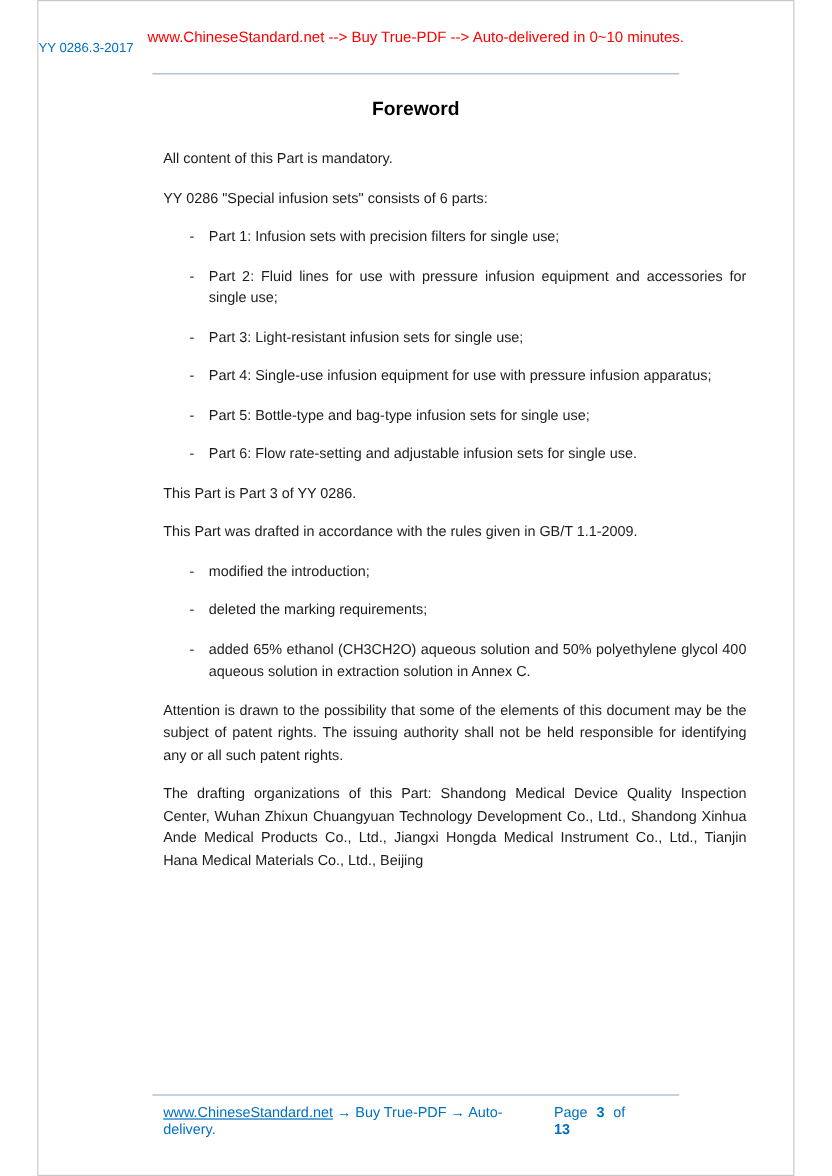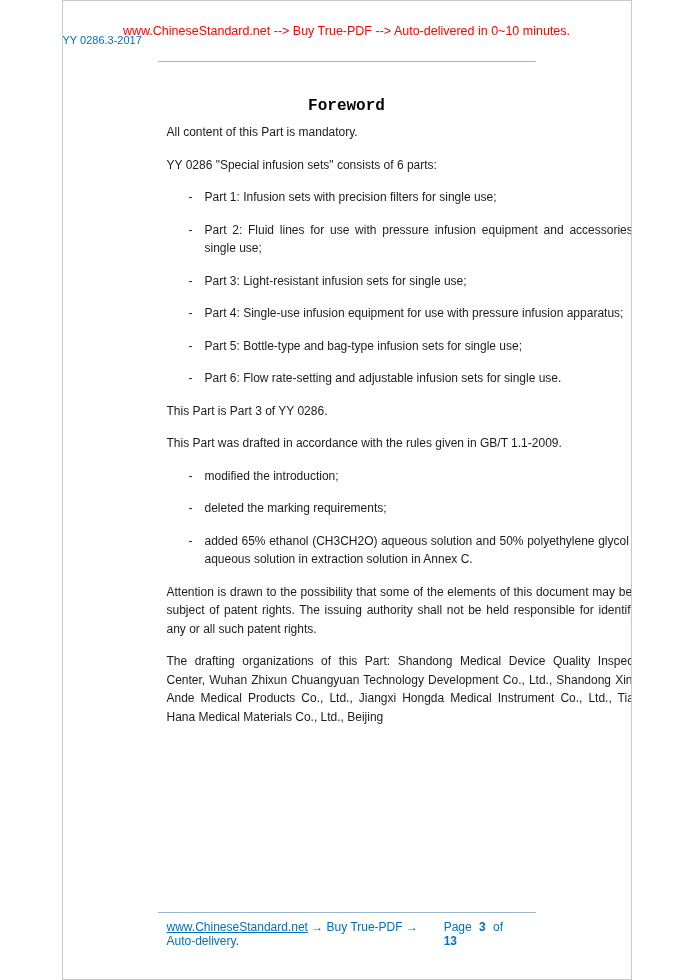--- a/index.html
+++ b/index.html
@@ -1,19 +1,19 @@
 <!DOCTYPE html>
 <html><head>
 <meta charset="utf-8">
 <style>
   * { margin: 0; padding: 0; box-sizing: border-box; }
   html, body { background: #ffffff; }
   .page {
     position: relative;
-    width: 570px;
+    width: 631px;
     height: 980px;
     margin: 0 auto;
     background: #ffffff;
     border: 1px solid #c9c9c9;
     font-family: "Liberation Sans", sans-serif;
     color: #1c1c1c;
     overflow: hidden;
   }
   
   .promo {
@@ -37,27 +37,26 @@
   .rule {
     position: absolute;
     left: 95px; right: 95px;
     border-top: 1px solid #9cb6cc;
     height: 0;
   }
   .header-rule { top: 60px; }
   
   .title {
     position: absolute;
-    top: 96px; left: 0;
+    top: 82px; left: 0;
     width: 100%;
     text-align: center;
     font-size: 16px;
     font-weight: bold;
     color: #000000;
-    font-family: Liberation Mono, monospace;
   }
   
   .content {
     position: absolute;
     top: 122px;
     left: 104px;
     width: 486px;
     font-size: 12px;
     line-height: 18.5px;
   }

